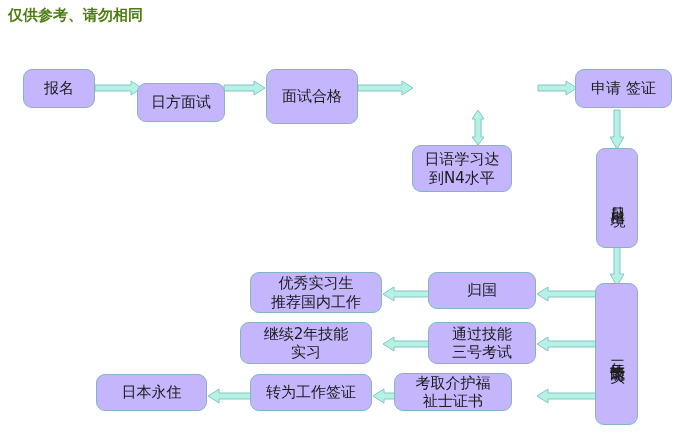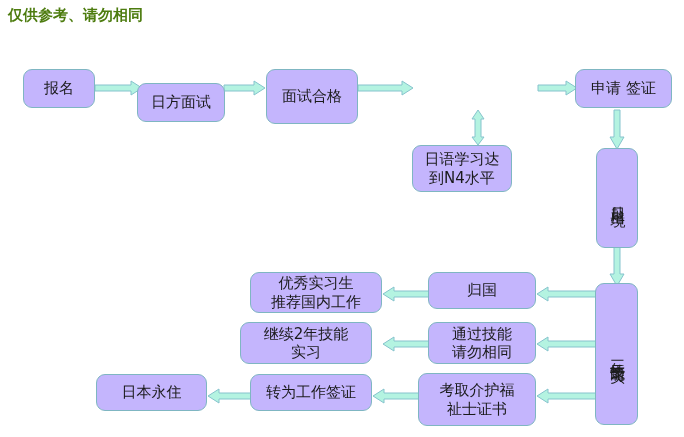--- a/index.html
+++ b/index.html
@@ -146,25 +146,25 @@
   <div class="node vert" style="left:596px;top:148px;width:42px;height:100px;">赴日出境</div>
 
   <div class="node vert" style="left:595px;top:283px;width:43px;height:142px;">三年技能实习</div>
 
   <div class="node" style="left:428px;top:272px;width:108px;height:37px;">归国</div>
 
   <div class="node" style="left:250px;top:272px;width:132px;height:41px;">优秀实习生
 推荐国内工作</div>
 
   <div class="node" style="left:428px;top:322px;width:108px;height:42px;">通过技能
-请勿相同</div>
+三号考试</div>
 
   <div class="node" style="left:240px;top:322px;width:132px;height:42px;">继续2年技能
 实习</div>
 
-  <div class="node" style="left:418px;top:373px;width:118px;height:53px;">考取介护福
+  <div class="node" style="left:394px;top:373px;width:118px;height:38px;">考取介护福
 祉士证书</div>
 
   <div class="node" style="left:250px;top:374px;width:122px;height:37px;text-align:right;">转为工作签证</div>
 
   <div class="node" style="left:96px;top:374px;width:111px;height:37px;">日本永住</div>
 
 </div>
 
 </body></html>

